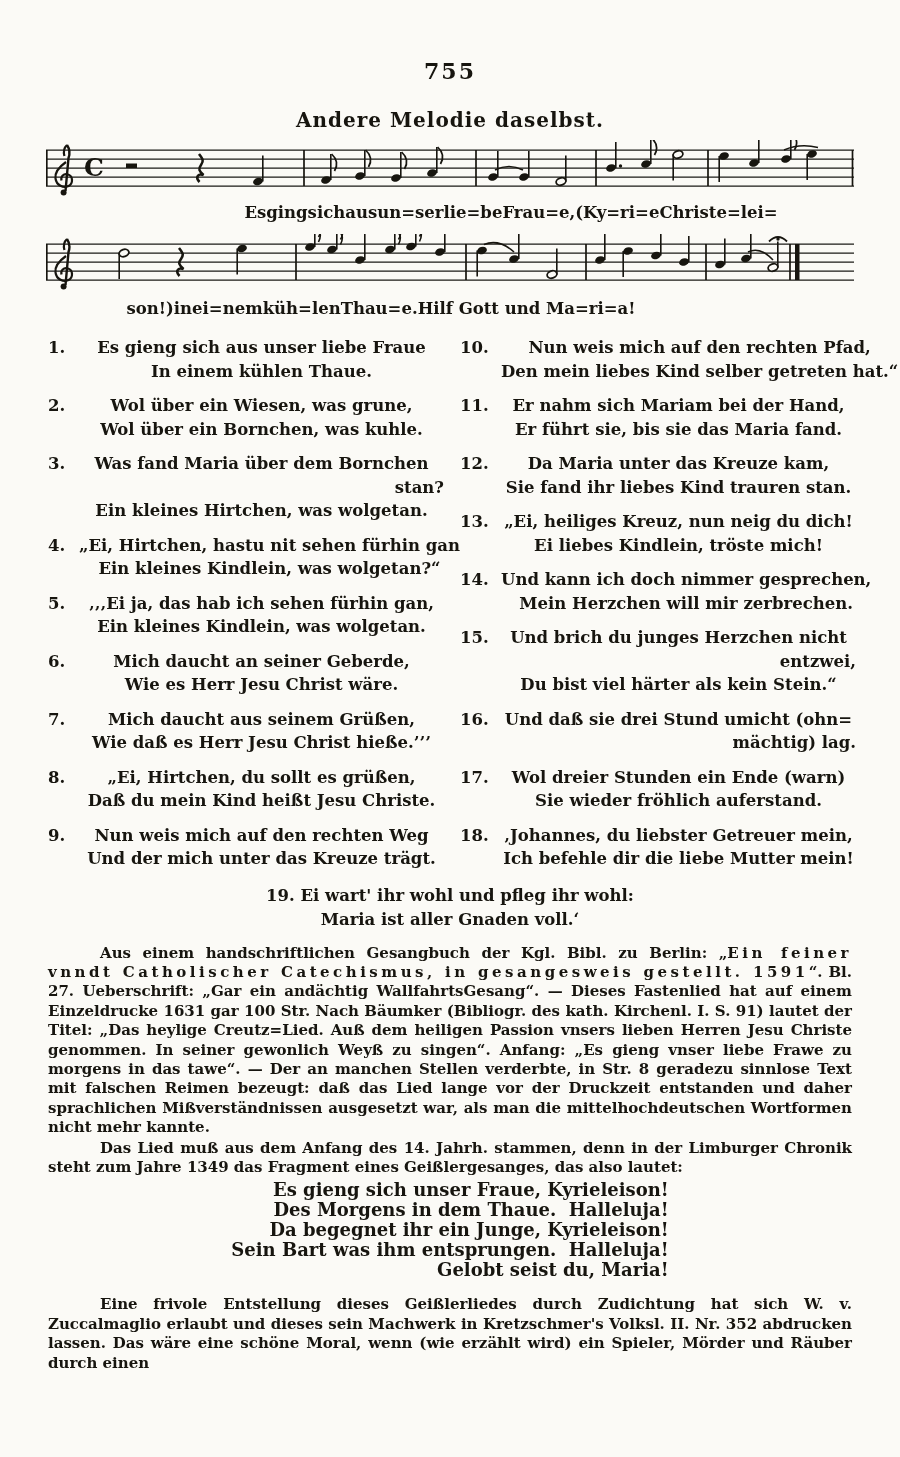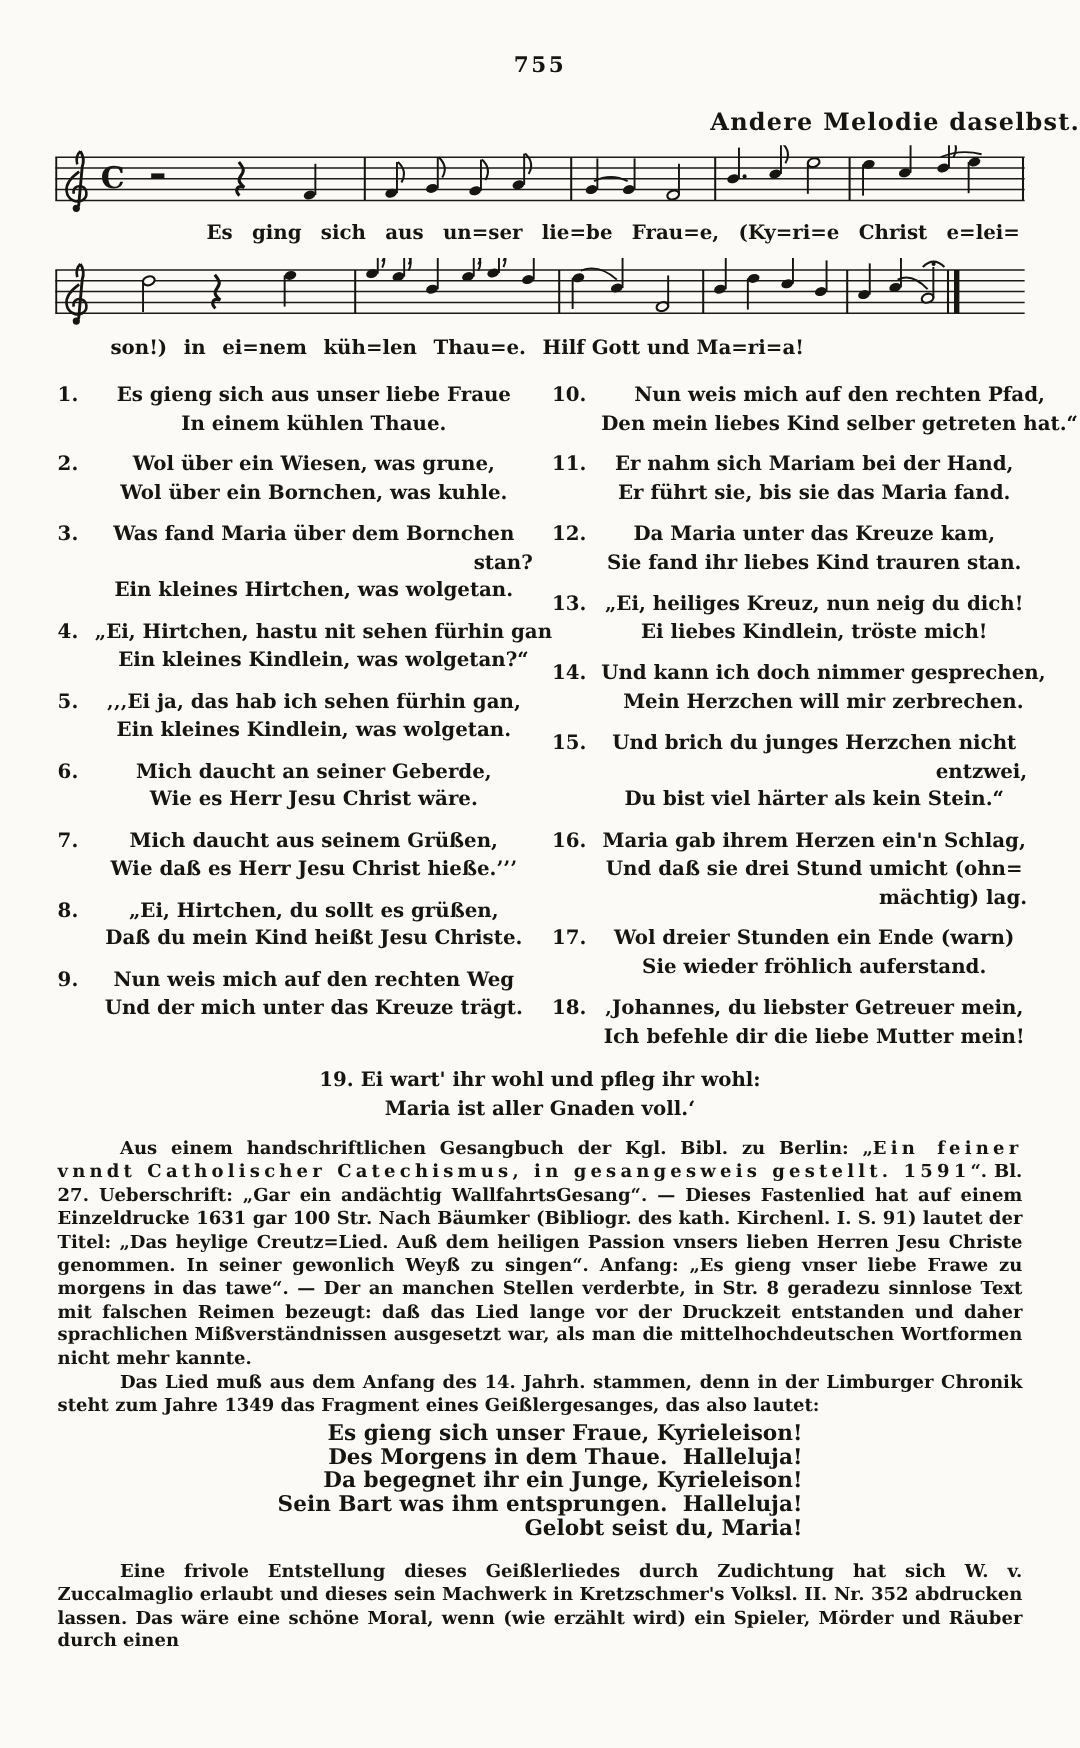--- a/index.html
+++ b/index.html
@@ -1,28 +1,28 @@
 <!DOCTYPE html>
 <html lang="de"><head>
 <meta charset="utf-8">
 <style>
   html,body{margin:0;padding:0;background:#e8e6e0;}
   .page{
     position:relative; width:900px; height:1457px; margin:0 auto;
     background:#fbfaf6; color:#17150f; overflow:hidden;
     font-family:"DejaVu Serif", serif; font-weight:bold;
   }
-  .pagenum{ padding-top:44px; text-align:center; font-size:18px; letter-spacing:2px; }
-  .heading{ margin-top:24px; text-align:right; font-size:20px; letter-spacing:1px; }
+  .pagenum{ padding-top:58px; text-align:center; font-size:22px; letter-spacing:2px; }
+  .heading{ margin-top:24px; text-align:center; font-size:20px; letter-spacing:1px; }
 
   .staffwrap{ margin:8px 46px 0; }
   .staffwrap.second{ margin-top:10px; }
   svg.staff{ display:block; width:808px; height:62px; }
 
-  .lyrics{ display:flex; justify-content:space-between; font-size:16.5px; line-height:22px; }
+  .lyrics{ display:flex; justify-content:center; font-size:16.5px; line-height:22px; }
   .lyrics span{ white-space:nowrap; }
   .lyrics1{ margin:0 46px 0 172px; width:678px; }
   .lyrics2{ margin:2px 0 0 92px; width:578px; }
 
   .verses{ display:flex; gap:16px; margin:16px 48px 0; }
   .vcol{ width:396px; }
   .vcol.right{ flex:1; }
   .verse{ display:flex; margin-bottom:11px; font-size:16.5px; line-height:23.5px; }
   .vcol .vnum{ width:31px; flex-shrink:0; }
   .vcol.right .vnum{ width:41px; }
@@ -314,21 +314,20 @@
           <span class="vnum">15.</span>
           <div class="vlines">
             <div class="vline">Und brich du junges Herzchen nicht</div>
             <div class="vline r">entzwei,</div>
             <div class="vline">Du bist viel härter als kein Stein.“</div>
           </div>
         </div>
         <div class="verse">
           <span class="vnum">16.</span>
           <div class="vlines">
-            <div class="vline">Maria gab ihrem Herzen ein'n Schlag,</div>
             <div class="vline">Und daß sie drei Stund umicht (ohn=</div>
             <div class="vline r">mächtig) lag.</div>
           </div>
         </div>
         <div class="verse">
           <span class="vnum">17.</span>
           <div class="vlines">
             <div class="vline">Wol dreier Stunden ein Ende (warn)</div>
             <div class="vline">Sie wieder fröhlich auferstand.</div>
           </div>

